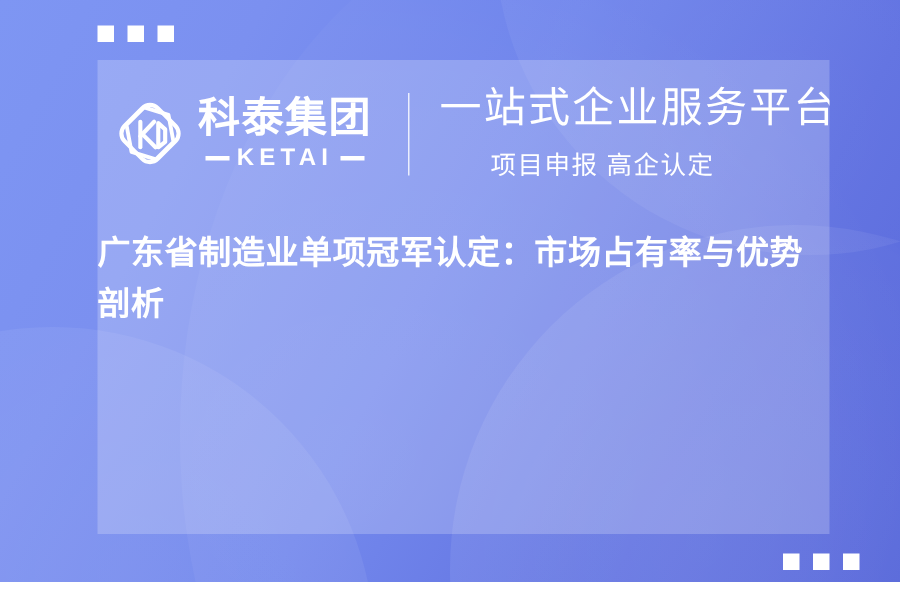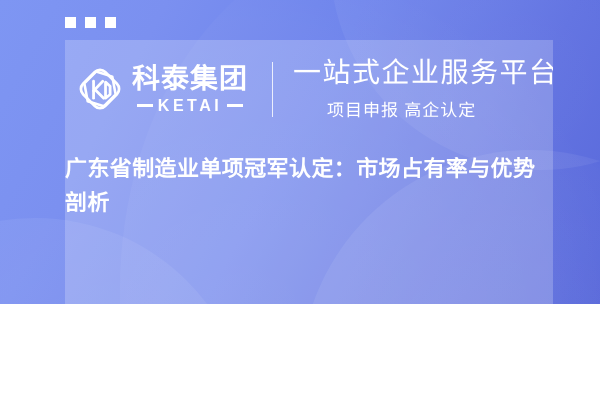--- a/index.html
+++ b/index.html
@@ -3,21 +3,21 @@
 <meta charset="utf-8">
 <style>
   html, body {
     margin: 0;
     padding: 0;
     background: #ffffff;
   }
   #banner {
     position: relative;
     width: 600px;
-    height: 304px;
+    height: 388px;
     overflow: hidden;
     font-family: "Liberation Sans", "DejaVu Sans", sans-serif;
     background: linear-gradient(118deg, #7e96f3 0%, #7b90f0 22%, #6d83ec 48%, #5a6ce0 76%, #4e5fd8 100%);
   }
 
   
   .deco-arc {
     position: absolute;
     border-radius: 50%;
     pointer-events: none;

